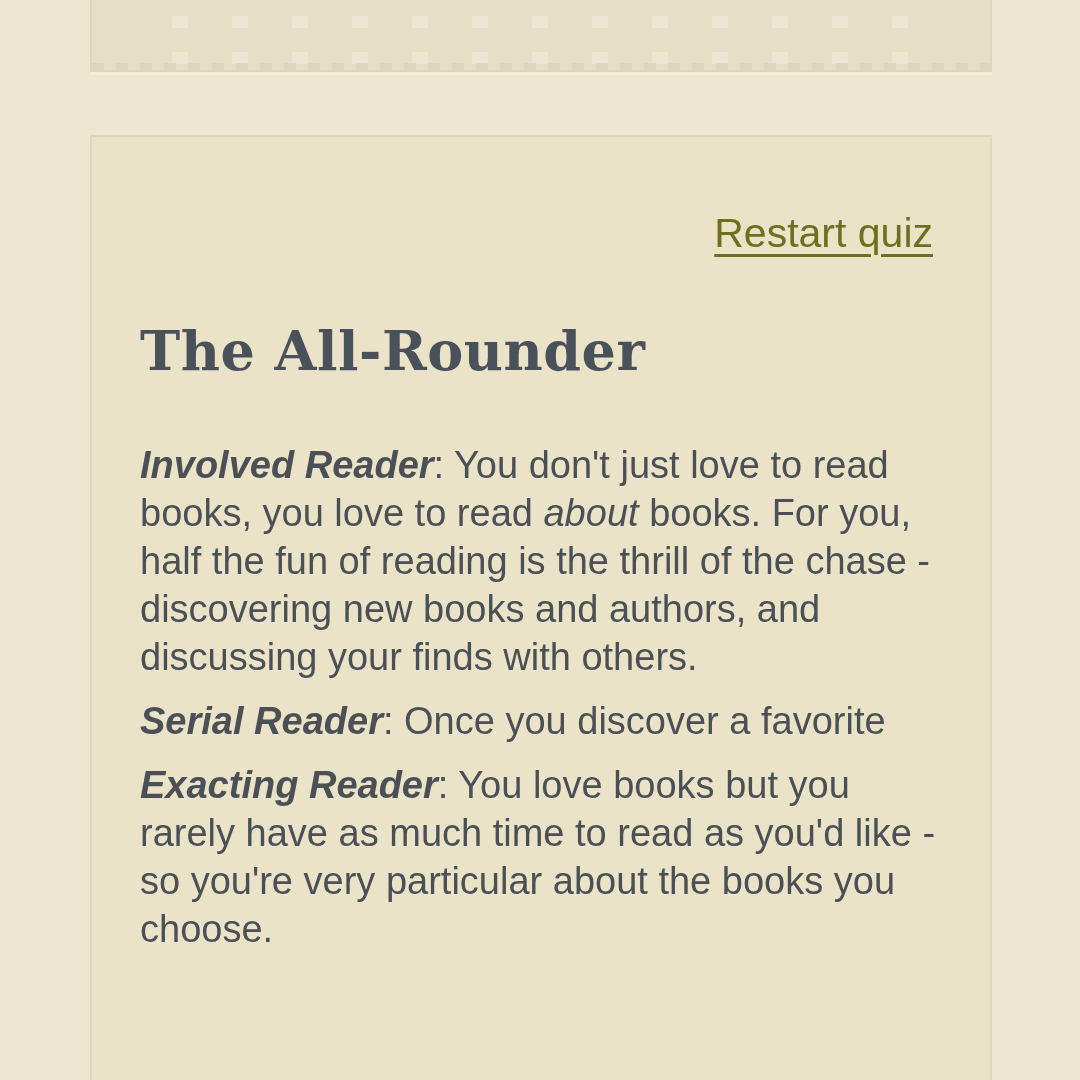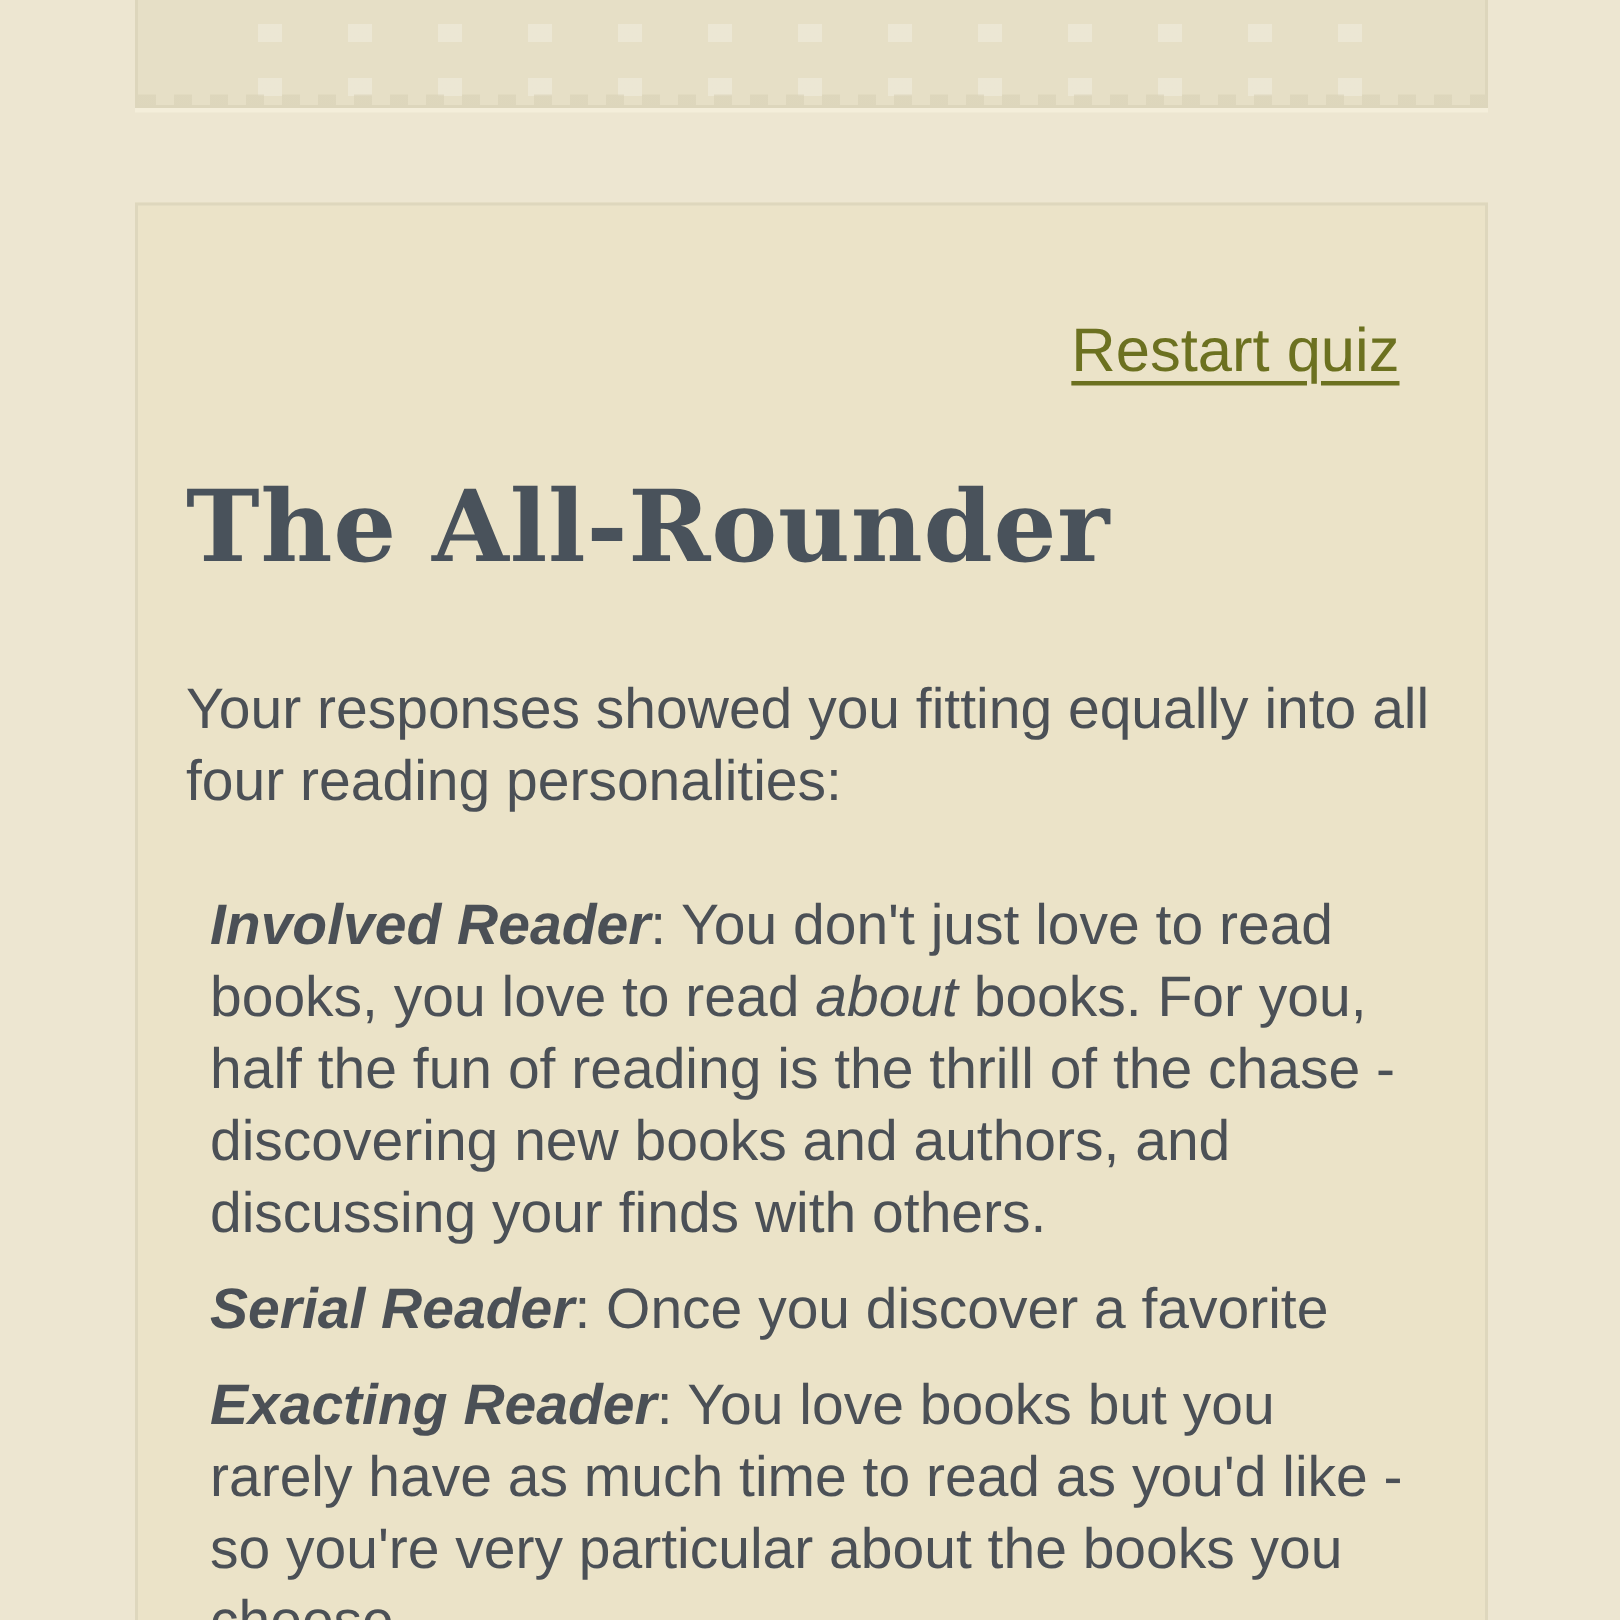--- a/index.html
+++ b/index.html
@@ -65,24 +65,24 @@
     color: var(--link);
     text-decoration: underline;
     text-decoration-thickness: 3px;
     text-underline-offset: 7px;
     cursor: pointer;
   }
   .result-title {
     font-family: "DejaVu Serif", "Liberation Serif", serif;
     font-weight: 700;
     color: var(--title-text);
-    font-size: 66px;
+    font-size: 54px;
     line-height: 84px;
     letter-spacing: 0.5px;
-    margin: 52px 0 0 0;
+    margin: 52px 0 0 16px;
   }
   .result-intro {
     margin: 56px 0 0 0;
     font-size: 38px;
     line-height: 48px;
     color: var(--body-text);
   }
   .personality-list {
     margin-top: 48px;
     font-size: 38px;
@@ -104,21 +104,20 @@
     <div class="scallop"></div>
   </div>
 
   <div class="result-card">
     <div class="restart-row">
       <a class="restart-link">Restart quiz</a>
     </div>
 
     <h1 class="result-title">The All-Rounder</h1>
 
-    <p class="result-intro">Your responses showed you fitting equally into all four reading personalities:</p>
 
     <div class="personality-list">
   <div class="personality">
     <span class="p-name">Involved Reader</span><span class="p-desc"><span>: You don't just love to read books, you love to read </span><em>about</em><span> books. For you, half the fun of reading is the thrill of the chase - discovering new books and authors, and discussing your finds with others.</span></span>
   </div>
 
   <div class="personality">
     <span class="p-name">Serial Reader</span><span class="p-desc"><span>: Once you discover a favorite</span></span>
   </div>
 

